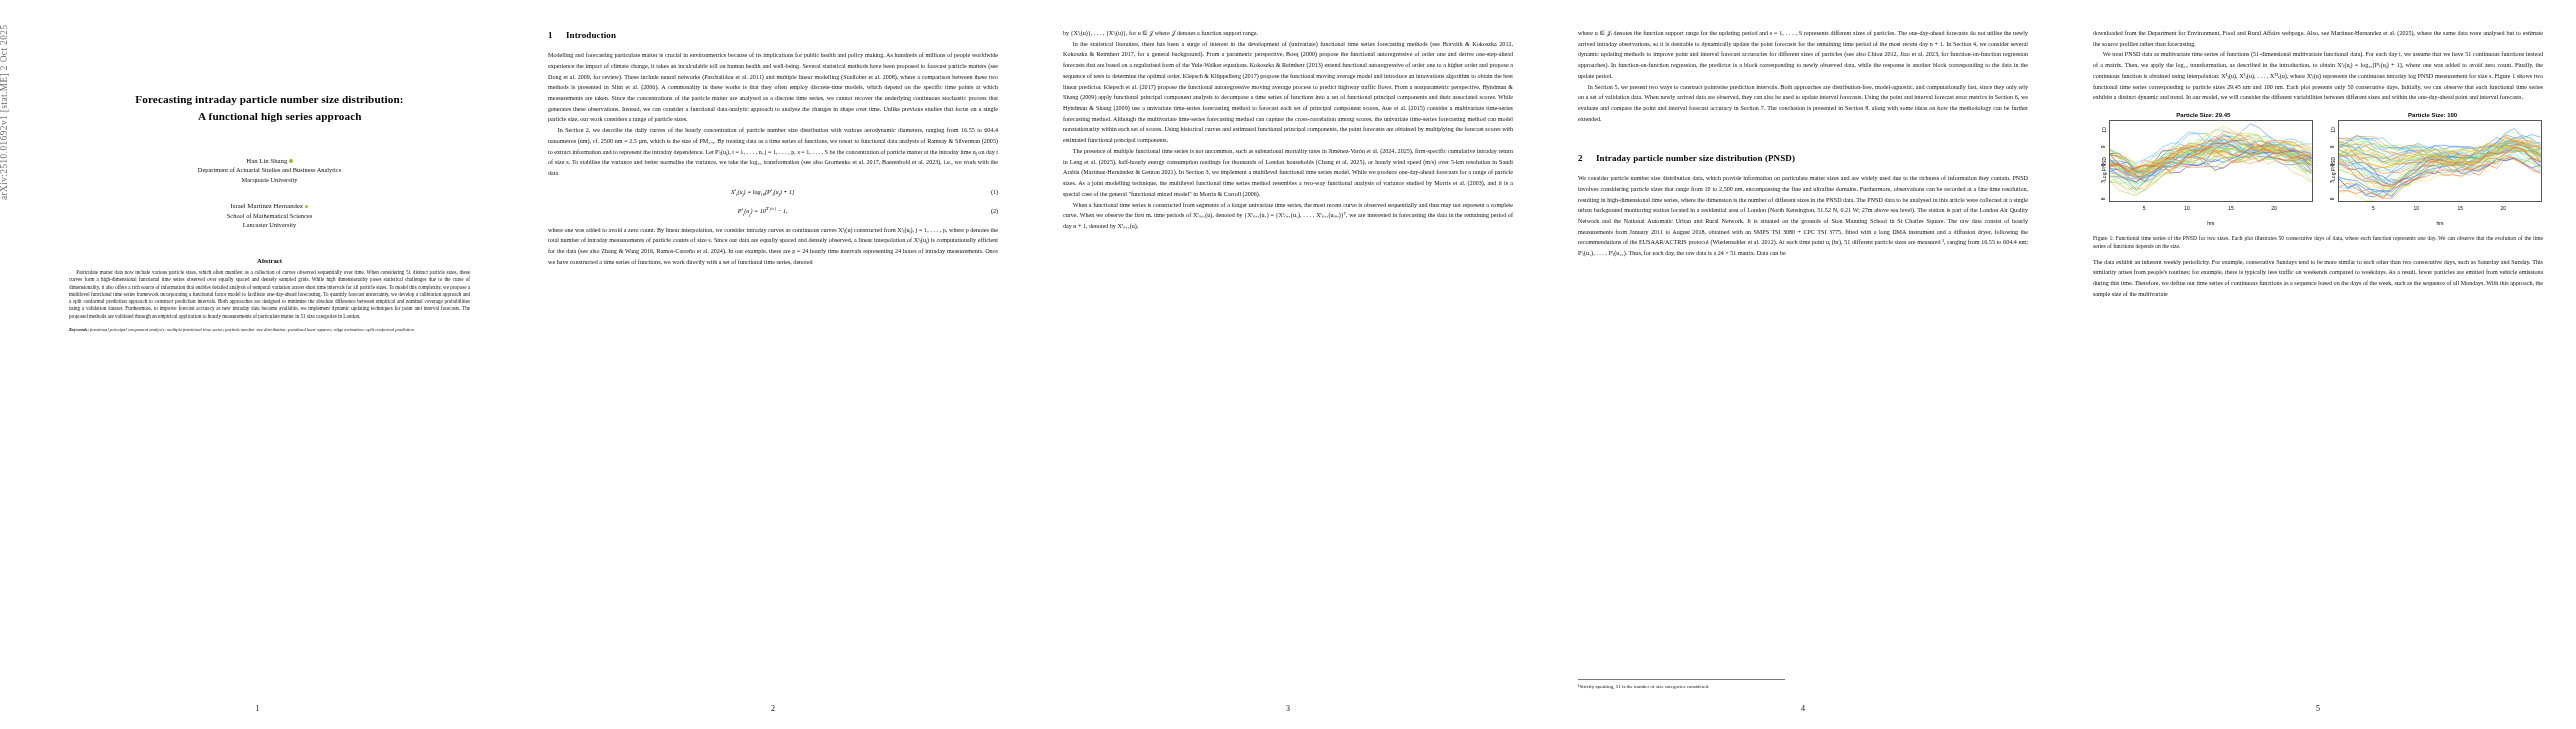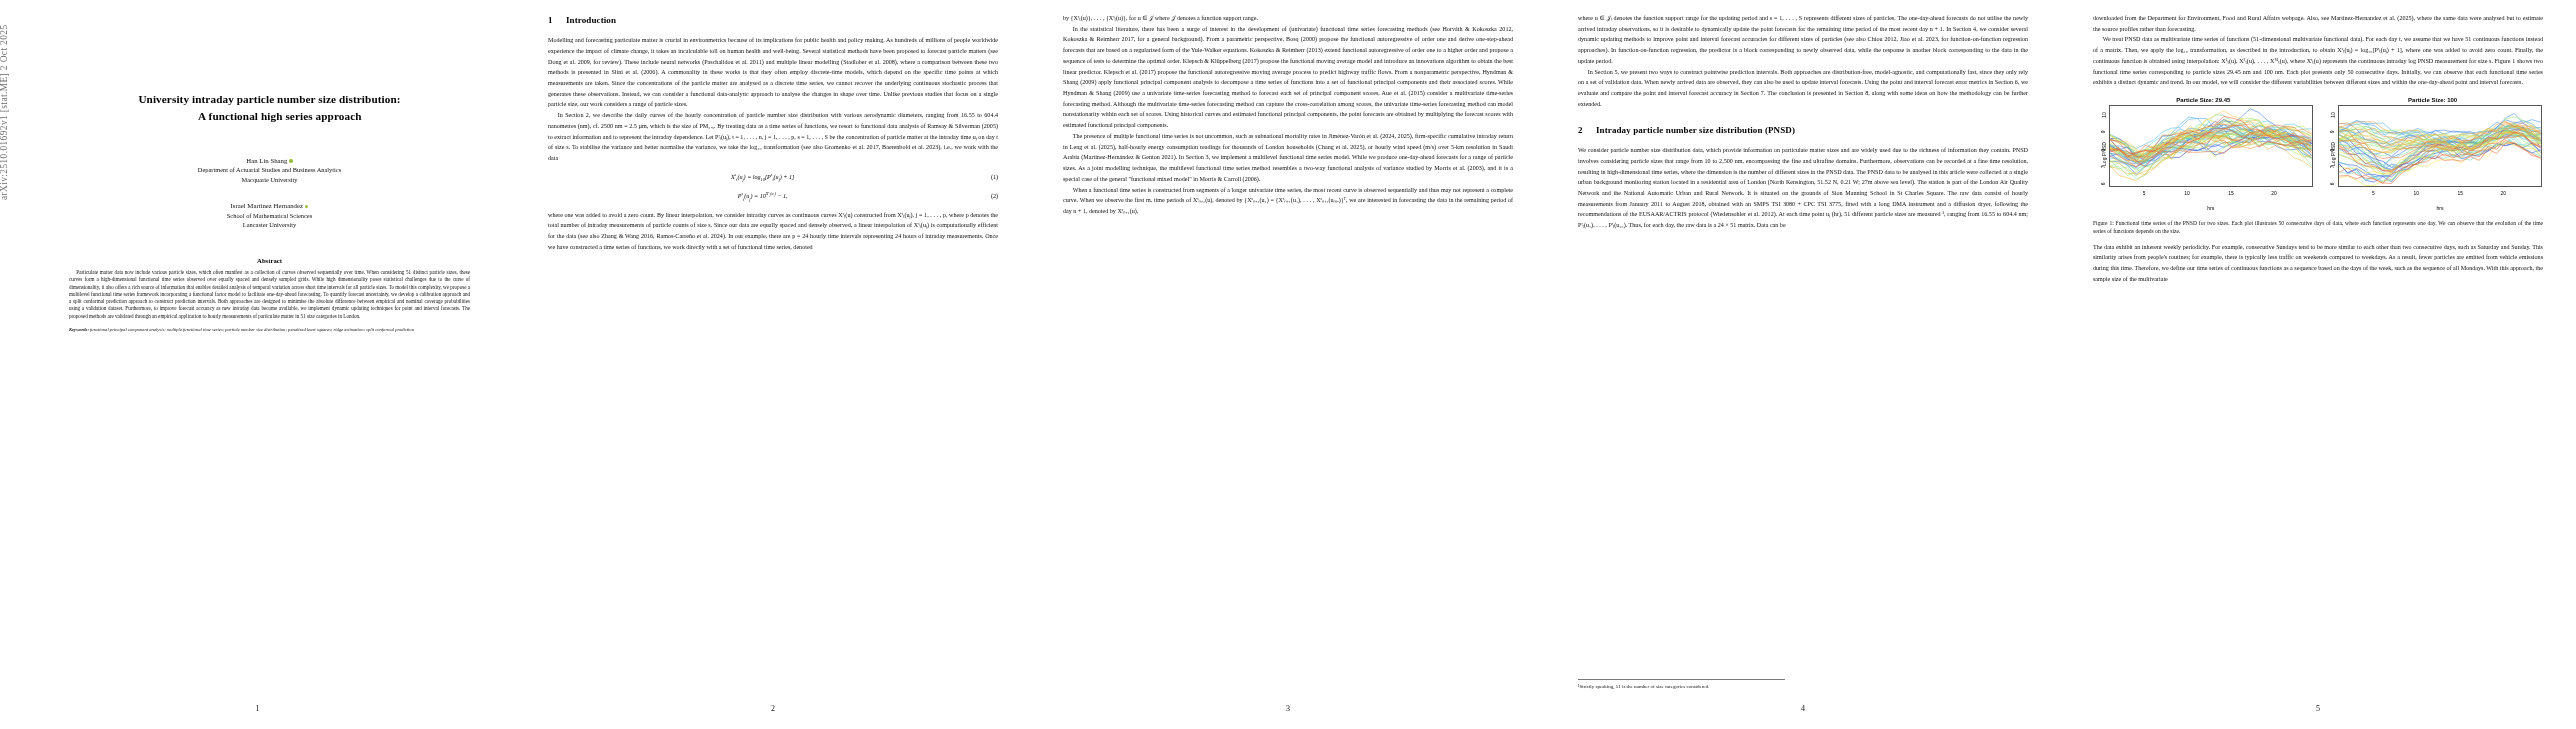--- a/index.html
+++ b/index.html
@@ -25,24 +25,24 @@
   .auth-name{font-size:6.8px;color:#111;margin-bottom:1.8px;}
   .auth-aff{font-size:6.4px;color:#111;line-height:1.45;}
   .orcid{display:inline-block;width:3.6px;height:3.6px;border-radius:50%;background:#9bbf3a;margin-left:1.8px;vertical-align:middle;}
   .auth-block2{margin-top:18px;}
   .abs-h{margin-top:28px;text-align:center;font-size:6.7px;font-weight:bold;}
   .abs-body{margin-top:4.9px;font-size:5.1px;line-height:1.42;text-align:justify;color:#111;padding:0 11px;text-indent:7.3px;}
   .kw{margin-top:7.3px;font-size:4.6px;line-height:1.4;text-align:justify;padding:0 11px;font-style:italic;color:#111;}
   .kw b{font-style:italic;font-weight:bold;}
 
   
-  .body{padding:13px 32px 0 32px;box-sizing:border-box;height:609px;}
+  .body{padding:28px 32px 0 32px;box-sizing:border-box;height:609px;}
   .sec-h{font-size:9px;font-weight:bold;margin:2.4px 0 9.7px 0;letter-spacing:0.1px;}
   .sec-h .num{display:inline-block;width:18px;}
-  .sec-h.spaced{margin-top:16px;}
+  .sec-h.spaced{margin-top:29px;}
   p.t{font-size:6.1px;line-height:1.76;text-align:justify;margin:0 0 0 0;color:#0e0e0e;}
   p.t + p.t{text-indent:9.7px;}
   p.first{text-indent:0;}
   .eq{display:flex;align-items:center;margin:8px 0 8px 0;font-size:6.1px;}
   .eq .e{flex:1;text-align:center;font-style:italic;}
   .eq .n{width:20.7px;text-align:right;font-style:normal;}
   sub,sup{font-size:.68em;}
 
   
   .figwrap{margin:8.5px 0 6px 0;}
@@ -65,21 +65,21 @@
 </style>
 </head>
 <body>
 
 <div class="spread">
 
   <div class="page">
     <div class="arxiv-stamp">arXiv:2510.01692v1  [stat.ME]  2 Oct 2025</div>
     <div class="tp">
       <div class="ptitle">
-        <span>University intraday particle number size distribution:</span>
+        <span>Forecasting intraday particle number size distribution:</span>
         <span class="l2">A functional high series approach</span>
       </div>
 
       <div class="authors">
         <div>
           <div class="auth-name">
             <span>Han Lin Shang</span><span class="orcid"></span>
           </div>
           <div class="auth-aff" style="white-space:pre-line">Department of Actuarial Studies and Business Analytics
 Macquarie University</div>

